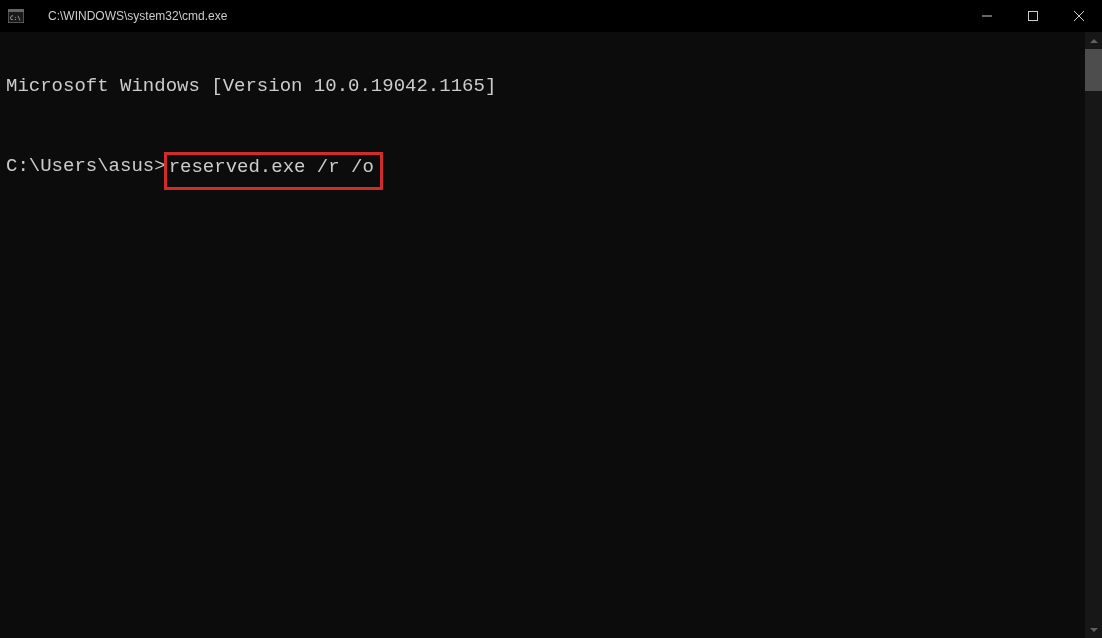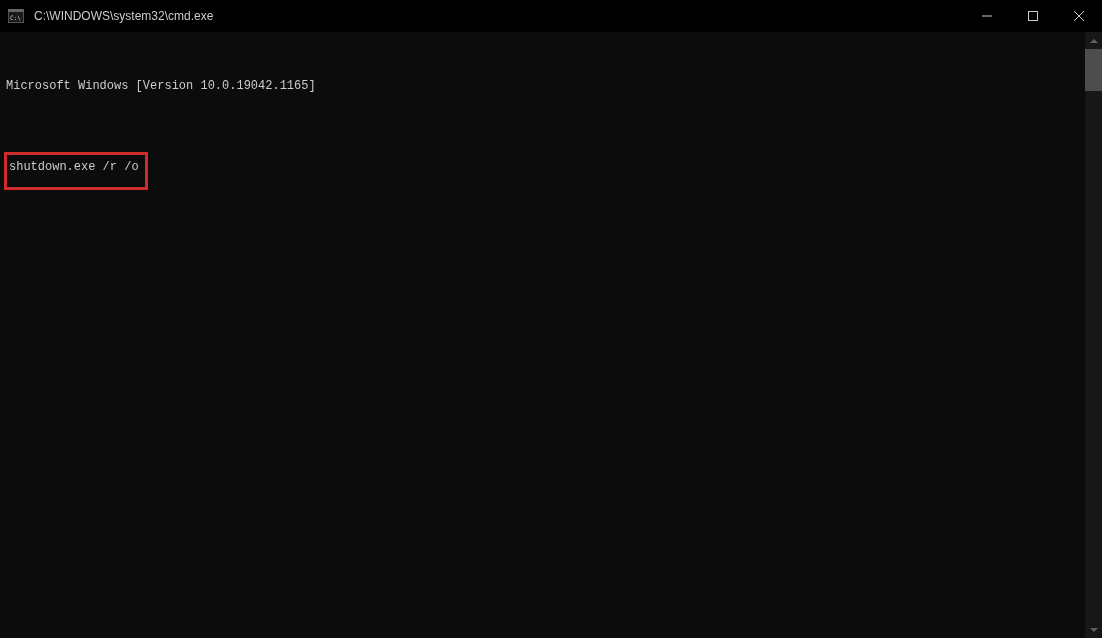--- a/index.html
+++ b/index.html
@@ -22,21 +22,21 @@
       align-items: center;
       justify-content: space-between;
       padding-left: 8px;
       color: #cccccc;
       font-family: 'Segoe UI', Tahoma, sans-serif;
       font-size: 12px;
     }
     .titlebar-left {
       display: flex;
       align-items: center;
-      gap: 10px;
+      gap: 24px;
     }
     .titlebar-icon {
       width: 16px;
       height: 14px;
       display: inline-flex;
       align-items: center;
       justify-content: center;
     }
     .titlebar-controls {
       display: flex;
@@ -51,21 +51,21 @@
     }
     .terminal-area {
       position: relative;
       width: 100%;
       height: calc(100% - 32px);
       background: #0c0c0c;
     }
     .terminal-content {
       padding: 4px 6px;
       color: #cccccc;
-      font-size: 12px;
+      font-size: 19px;
       line-height: 20px;
       font-family: Consolas, 'Courier New', monospace;
       white-space: pre;
     }
     .line {
       display: block;
     }
     .prompt-line {
       display: flex;
       margin-top: 20px;
@@ -141,21 +141,21 @@
           <path d="M0 0 L10 10 M10 0 L0 10" stroke="#ccc" stroke-width="1"></path>
         </svg>
     </div>
   </div>
 </div>
 
 <div class="terminal-area">
   <div class="terminal-content">
     <span class="line">Microsoft Windows [Version 10.0.19042.1165]</span>
     <div class="prompt-line">
-      <span class="highlight-box"><span>shutdown.exe /r /o</span></span>
+      <span>C:\Users\asus&gt;</span><span class="highlight-box"><span>reserved.exe /r /o</span></span>
     </div>
   </div>
 
   <div class="scrollbar">
     <div class="scrollbar-arrow up">
       <svg width="8" height="4" viewBox="0 0 8 4">
           <path d="M0 4 L4 0 L8 4 Z" fill="#606060"></path>
         </svg>
     </div>
     <div class="scrollbar-thumb"></div>

